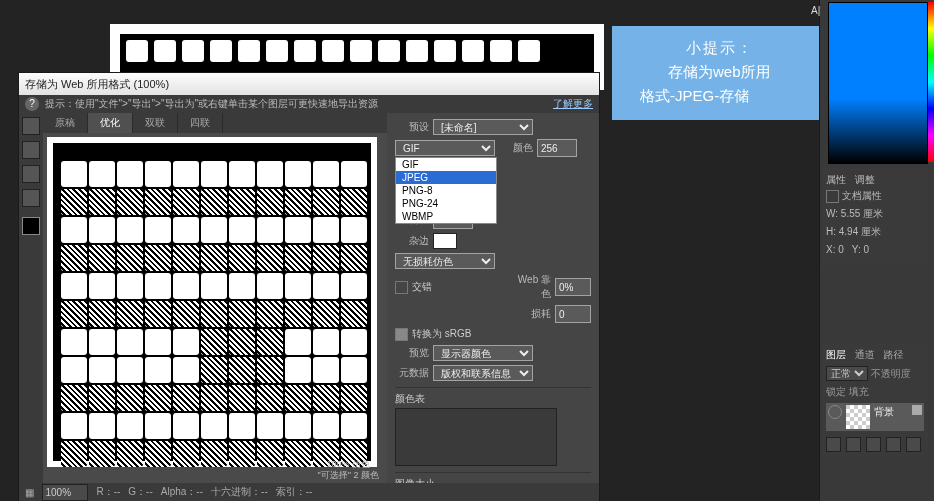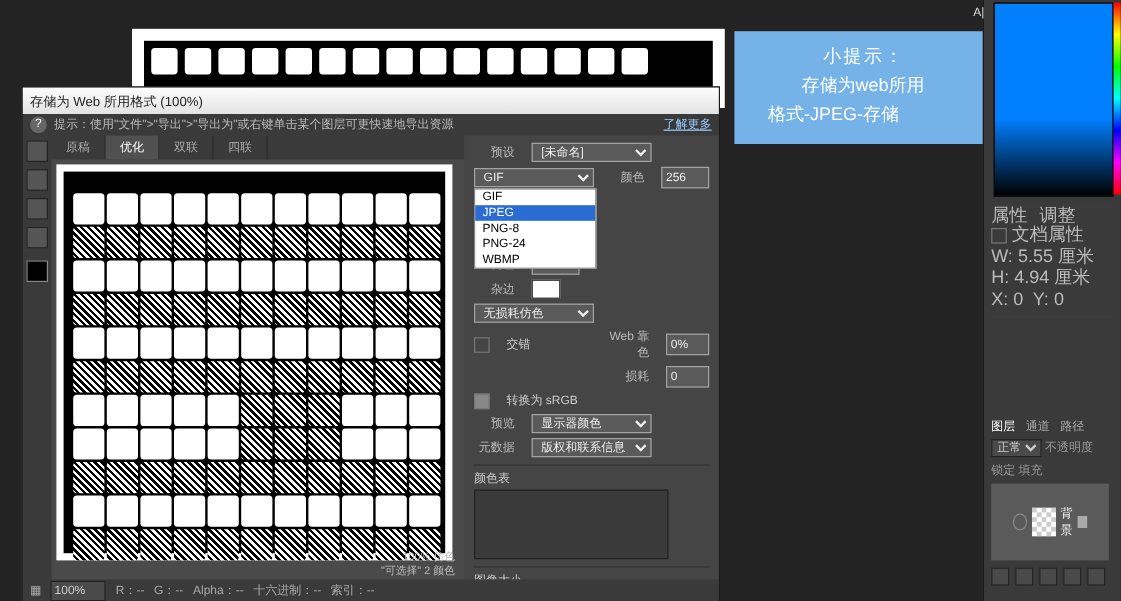--- a/index.html
+++ b/index.html
@@ -2,30 +2,30 @@
 <html><head>
 <meta charset="utf-8">
 <style>
 html,body{margin:0;padding:0;background:#2a2a2a;font-family:"Microsoft YaHei",Arial,sans-serif;font-size:11px;color:#ccc;overflow:hidden}
 .app{position:relative;width:934px;height:501px;background:#232323}
 
 .rightcol{position:absolute;right:0;top:0;width:114px;height:501px;background:#393939;border-left:1px solid #1a1a1a}
 .color-picker{position:absolute;right:6px;top:2px;width:98px;height:160px;background:linear-gradient(to bottom,#007fff 0%,#007fff 60%,#000 100%);border:1px solid #000}
 .color-picker .label{position:absolute;left:-18px;top:2px;font-size:10px;color:#ddd}
 .hue-strip{position:absolute;right:0;top:2px;width:6px;height:160px;background:linear-gradient(to bottom,red,yellow,lime,cyan,blue,magenta,red)}
-.propbox{position:absolute;right:6px;top:168px;width:98px;background:#3a3a3a;padding:4px 4px 8px;font-size:15px;color:#bbb;line-height:16px}
+.propbox{position:absolute;right:6px;top:168px;width:98px;background:#3a3a3a;padding:4px 4px 8px;font-size:10px;color:#bbb;line-height:16px}
 .propbox .tabs span{margin-right:6px}
 .propbox .row{display:flex;gap:8px;margin-top:2px}
 .propbox .row span{white-space:nowrap}
 .layers{position:absolute;right:6px;top:344px;width:98px;background:#3a3a3a;padding:4px;font-size:10px}
 .layers .tabs span{margin-right:6px;color:#aaa}
 .layers .tabs span.act{color:#fff}
 .layers .opts{margin:4px 0;color:#999}
 .layers .opts select{background:#4a4a4a;border:1px solid #222;color:#ccc;font-size:10px;height:15px}
-.layers .layer-row{display:flex;align-items:center;gap:4px;background:#5a5a5a;padding:18px;margin-top:4px}
+.layers .layer-row{display:flex;gap:4px;background:#5a5a5a;padding:2px;margin-top:4px}
 .layers .eye{width:12px;height:12px;border:1px solid #888;border-radius:50%}
 .layers .thumb{width:24px;height:24px;background:repeating-conic-gradient(#fff 0 25%,#ccc 0 50%) 0 0/8px 8px}
 .layers .lname{flex:1;color:#eee}
 .layers .lock{width:10px;height:10px;background:#aaa}
 .layers .foot{display:flex;gap:5px;margin-top:6px}
 .layers .foot span{width:13px;height:13px;background:#4a4a4a;border:1px solid #222}
 
 .tip{position:absolute;left:612px;top:26px;width:216px;height:94px;background:#74b2e7;color:#fff;font-size:15px;padding:10px 28px;line-height:24px;box-sizing:border-box}
 .tip .t1{text-align:center;letter-spacing:2px}
 .tip .t2{margin-left:28px}
@@ -46,23 +46,23 @@
 .preview-area{flex:1;display:flex;flex-direction:column}
 .ptabs{height:20px;display:flex;background:#3a3a3a}
 .ptabs span{padding:3px 12px;font-size:10px;color:#aaa;border-right:1px solid #2a2a2a}
 .ptabs span.act{background:#505050;color:#fff}
 .canvas-wrap{flex:1;background:#4a4a4a;padding:4px;overflow:hidden;position:relative}
 .canvas{width:330px;height:330px;margin:0;background:#fff;position:relative;overflow:hidden}
 .canvas .paper{position:absolute;left:6px;top:6px;right:6px;bottom:6px;background:#000}
 .grid{position:absolute;left:8px;top:18px;display:grid;grid-template-columns:repeat(11,26px);grid-auto-rows:26px;gap:2px}
 .cell{background:#fff;border-radius:3px}
 .cell.dith{background:repeating-linear-gradient(45deg,#fff 0 2px,#000 2px 4px)}
-.canvas-foot{position:absolute;right:8px;bottom:2px;font-size:9px;color:#bbb;text-align:right;line-height:11px}
+.canvas-foot{position:absolute;right:8px;bottom:2px;font-size:9px;color:#bbb;text-align:center;line-height:11px}
 .settings{width:196px;background:#454545;padding:6px 8px;font-size:10px;color:#ccc;overflow:hidden}
-.settings .row{display:flex;align-items:center;margin-bottom:4px;gap:14px}
+.settings .row{display:flex;align-items:center;margin-bottom:4px;gap:4px}
 .settings label{width:34px;text-align:right;color:#bbb}
 .settings select,.settings input[type=text]{background:#5a5a5a;border:1px solid #a3a3a3;color:#eee;font-size:10px;height:16px;padding:0 3px}
 .settings select.wide{width:100px}
 .settings .sw{width:22px;height:14px;background:#fff;border:1px solid #222}
 .dd{position:relative}
 .dd-menu{position:absolute;left:0;top:17px;width:100px;background:#fff;color:#000;border:1px solid #888;z-index:50;font-size:10px}
 .dd-menu div{padding:1px 6px}
 .dd-menu div.sel{background:#2a6bd4;color:#fff}
 .settings .sect{margin-top:6px;padding-top:4px;border-top:1px solid #333}
 .settings .ct{width:160px;height:56px;background:#3a3a3a;border:1px solid #222;margin:2px 0 4px}

